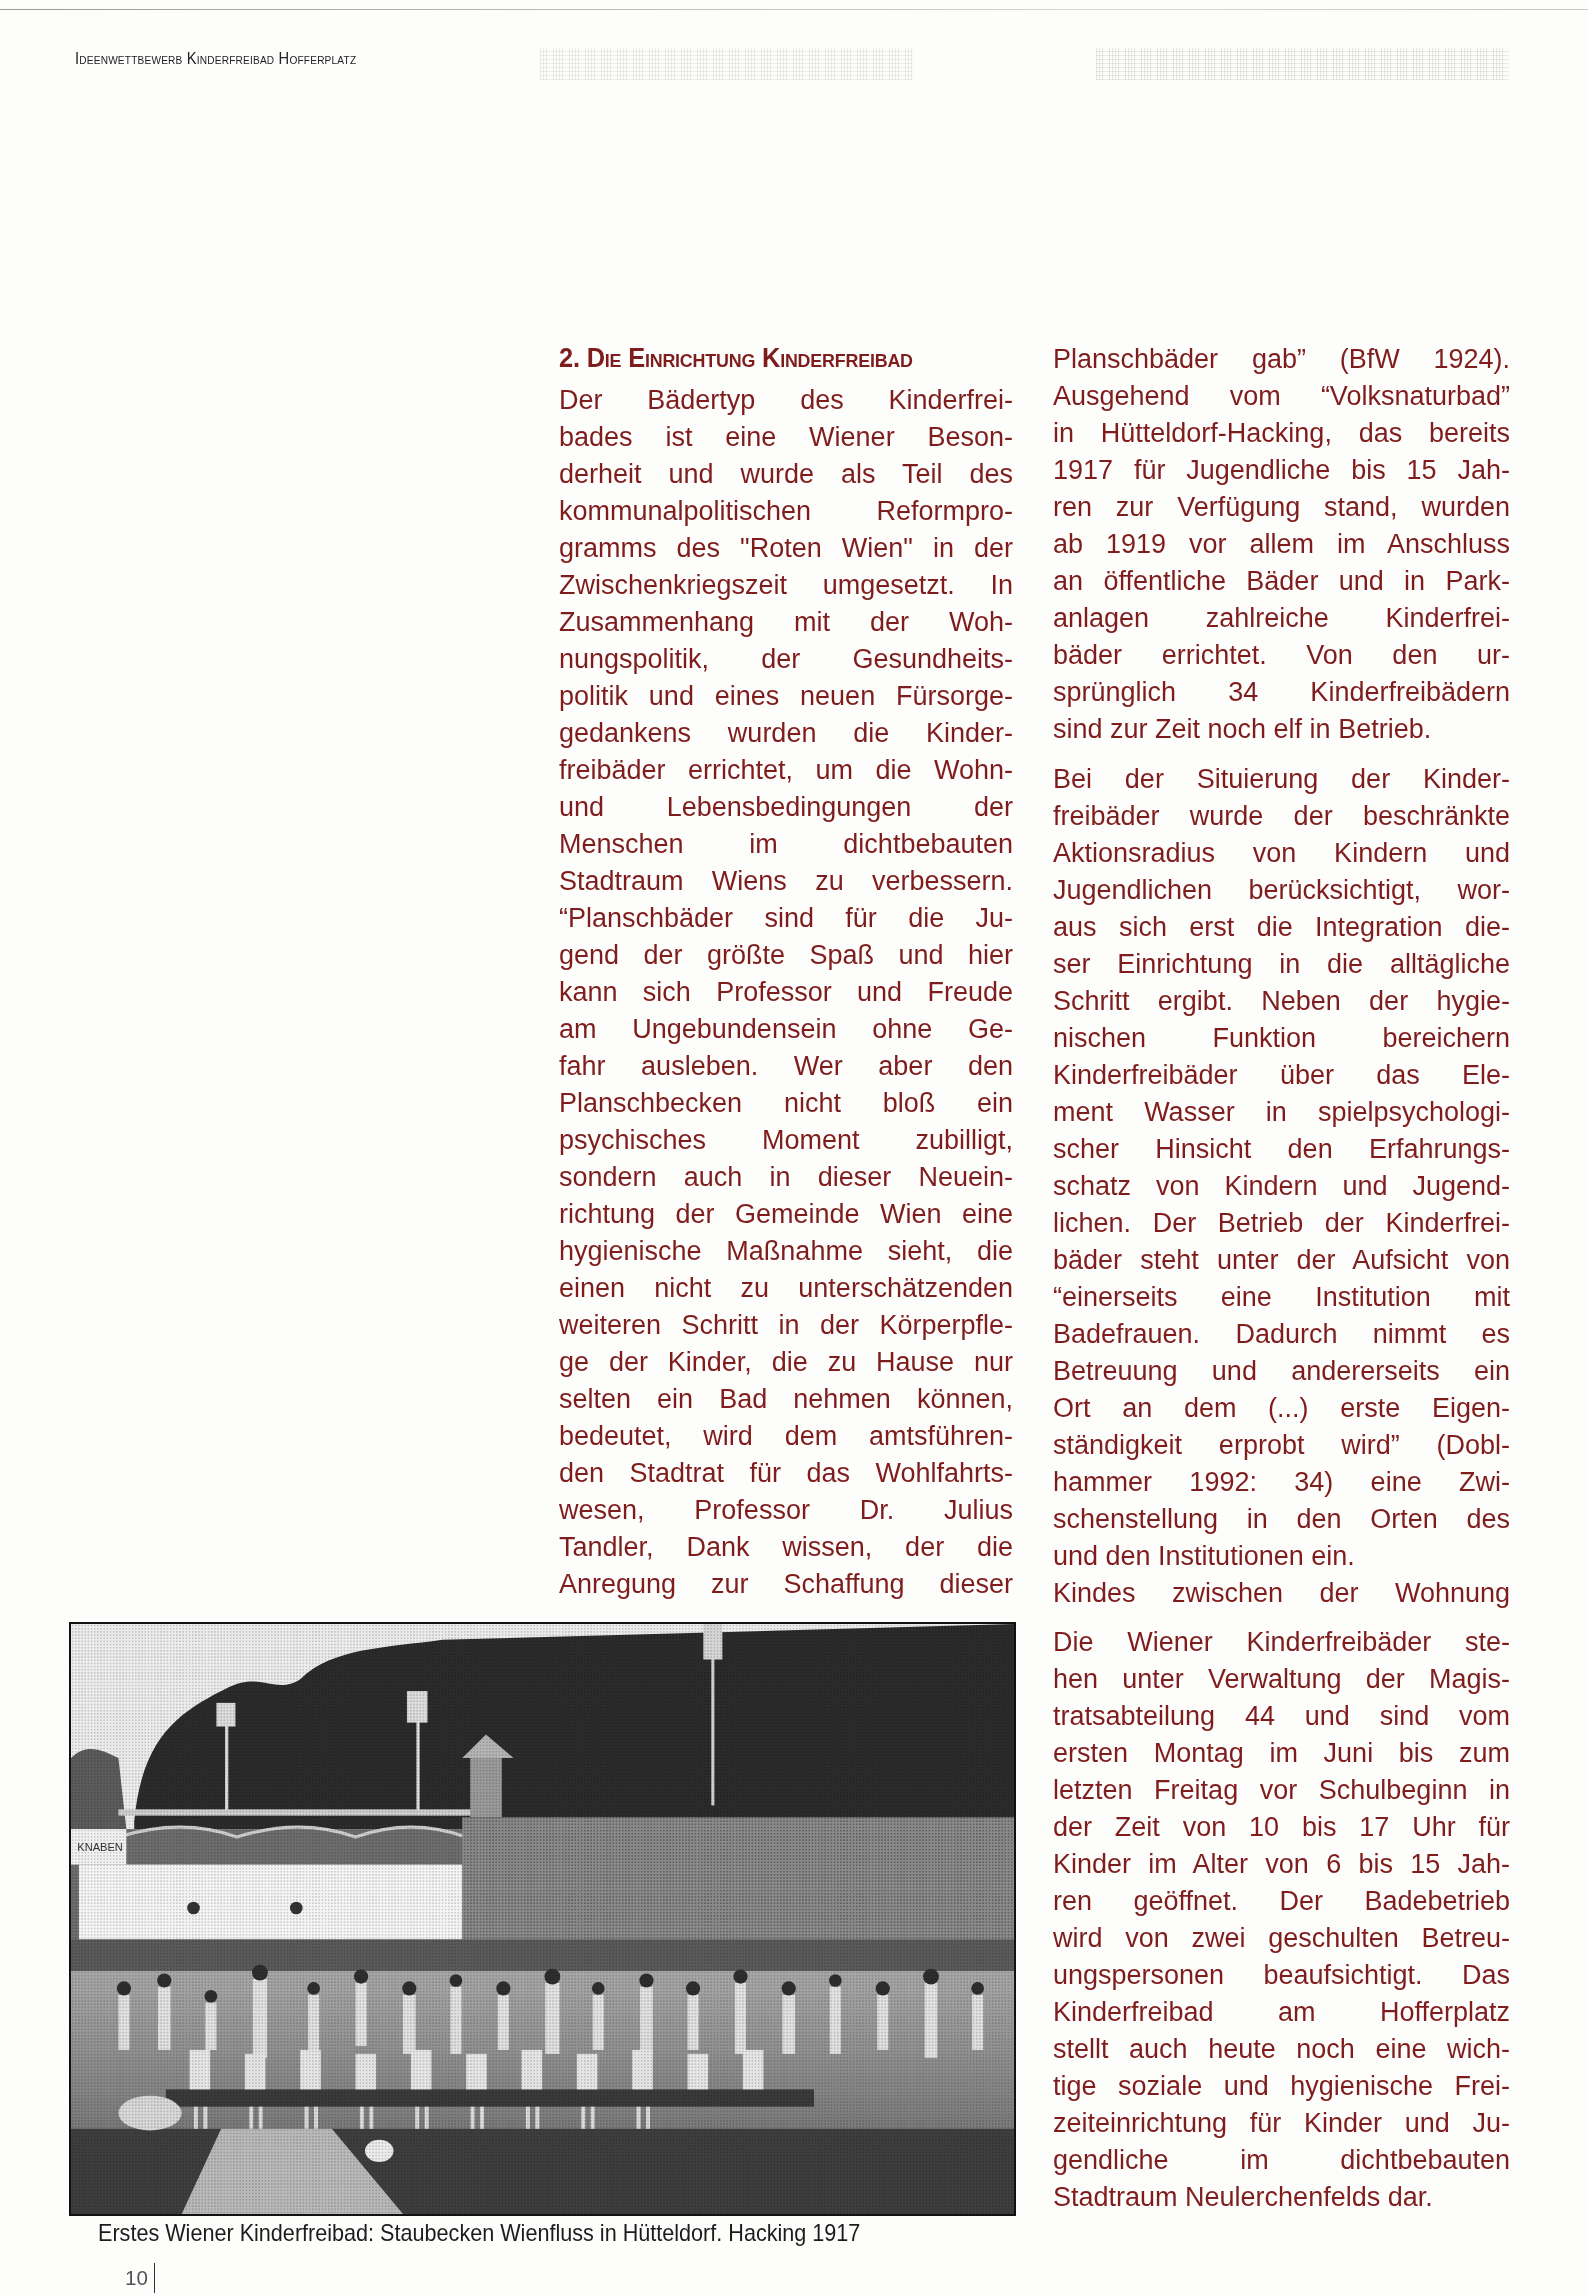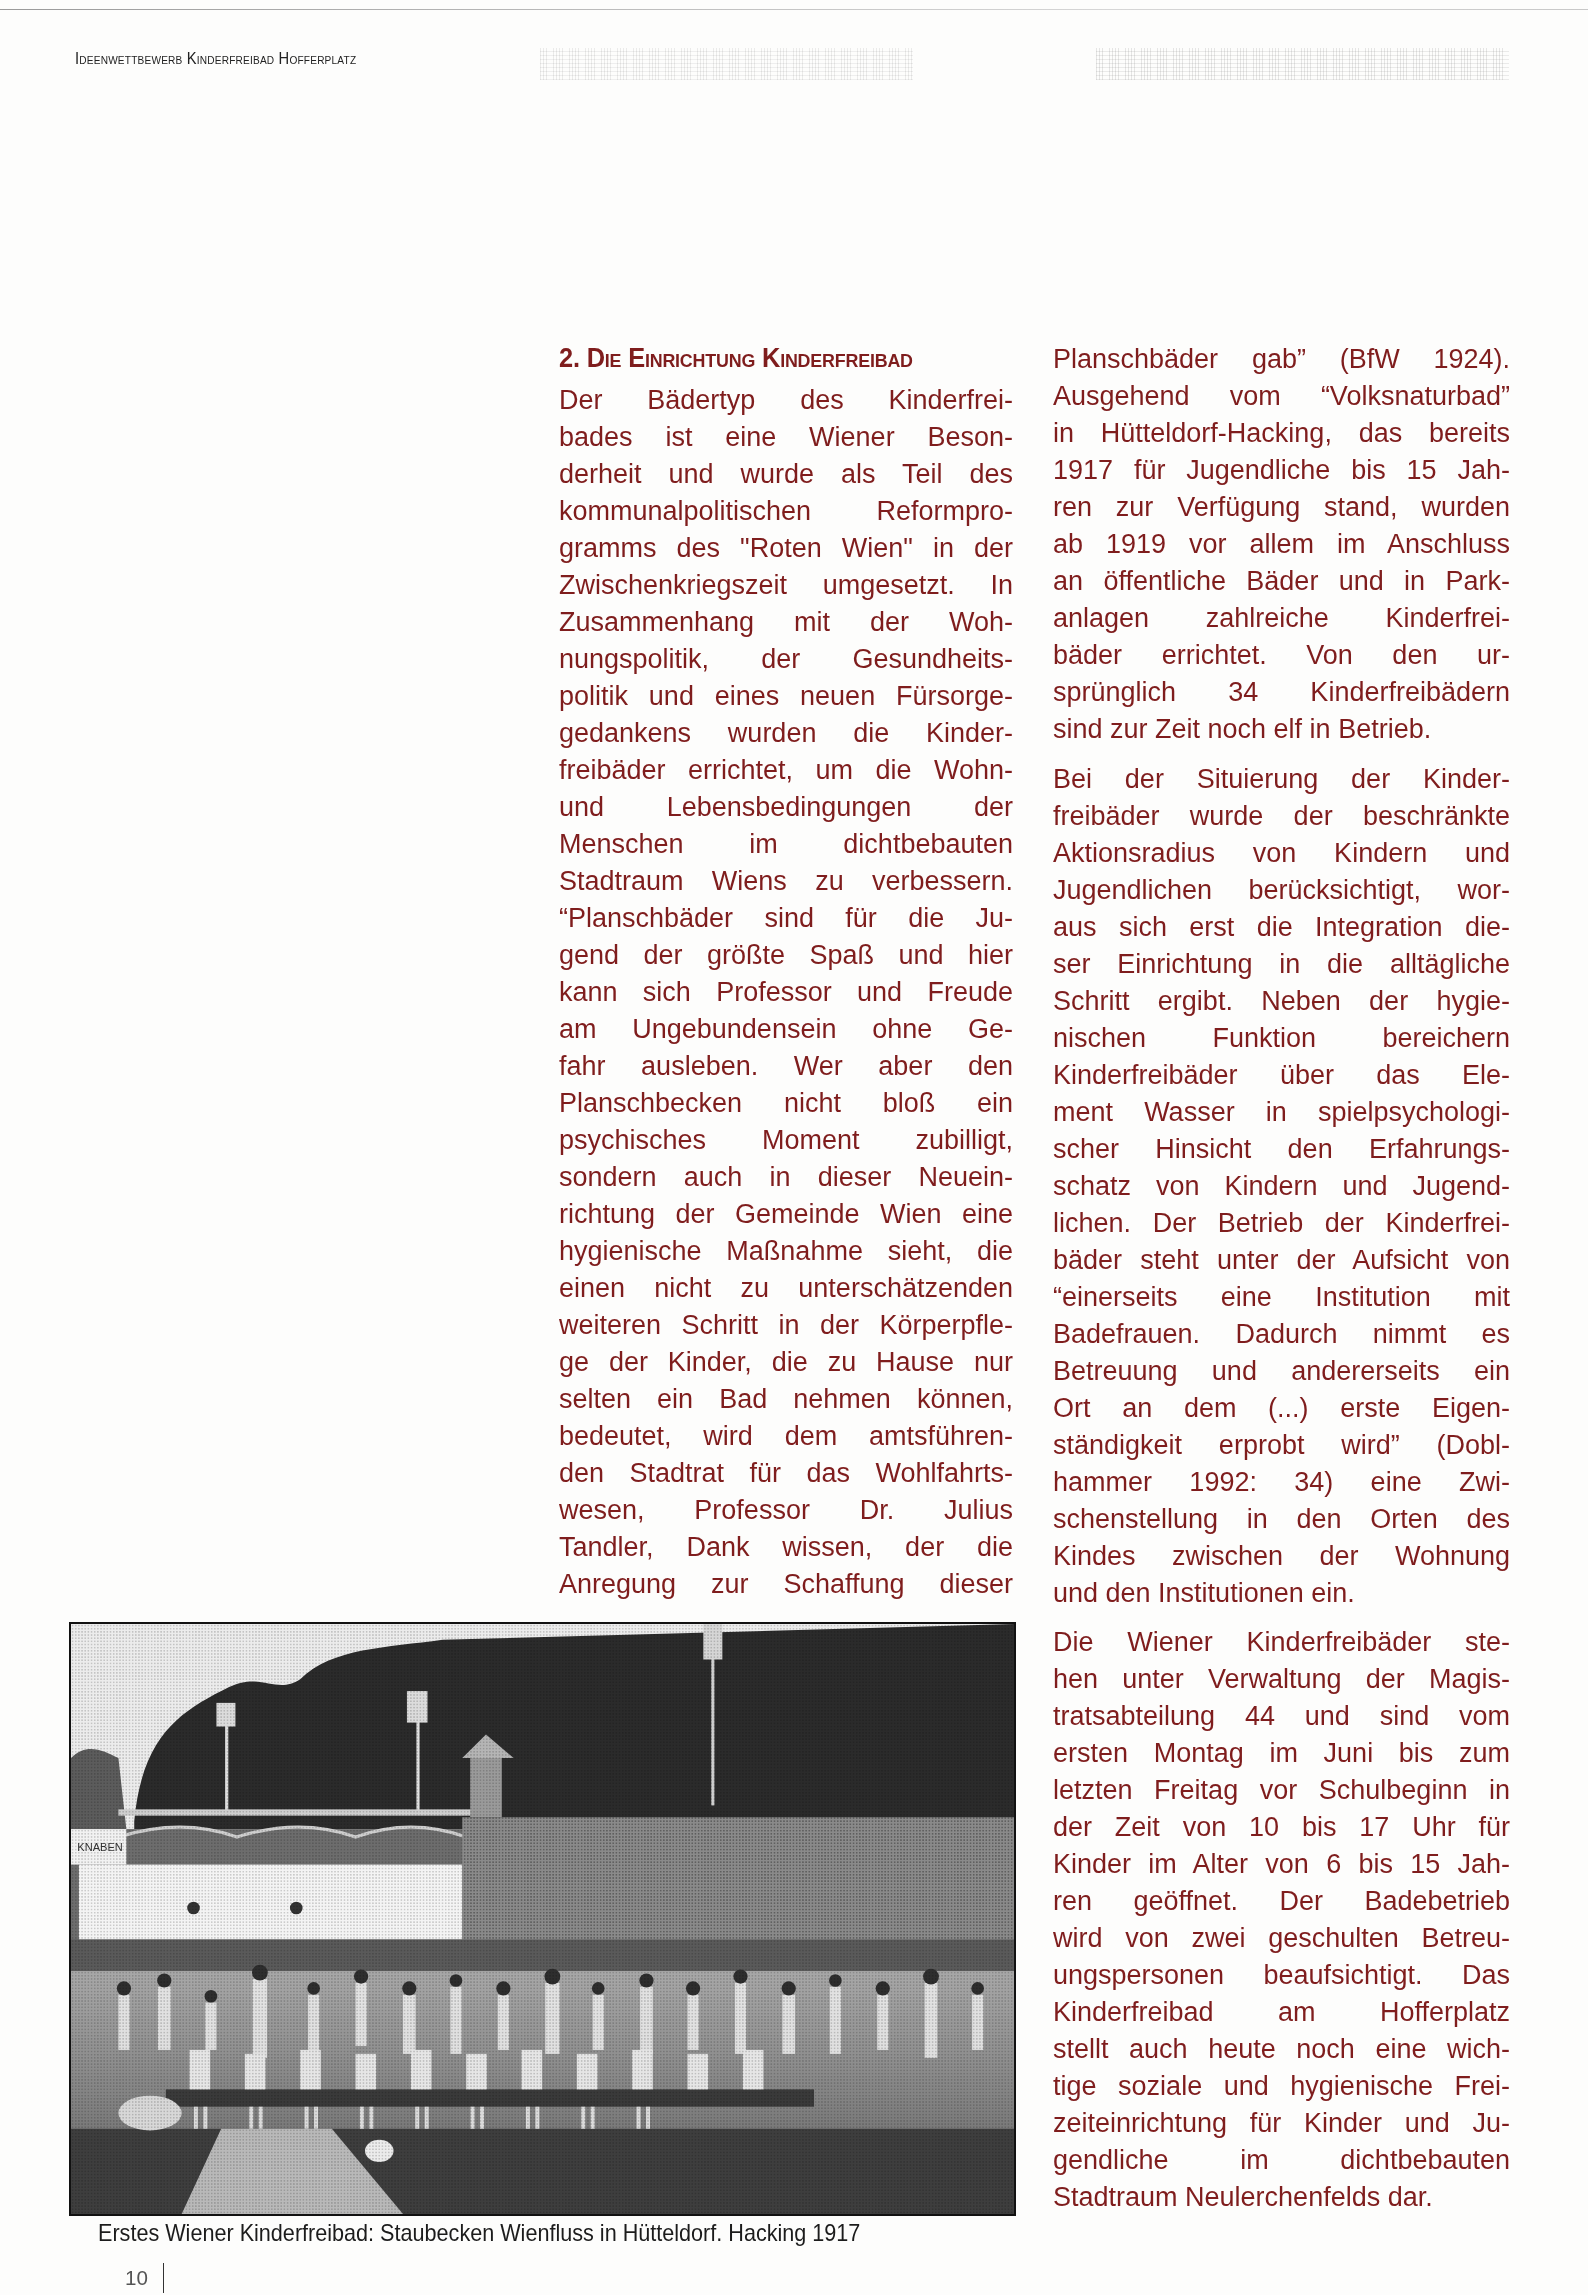--- a/index.html
+++ b/index.html
@@ -54,21 +54,21 @@
   }
   .photo svg { display: block; width: 100%; height: 100%; }
 
   .caption {
     position: absolute; left: 98px; top: 2219px;
     font-size: 24px; color: #1c1c1c; white-space: nowrap;
     transform: scaleX(0.9); transform-origin: left center;
   }
   .page-number {
     position: absolute; left: 125px; top: 2263px;
-    font-size: 20.6px; color: #555; padding-right: 15px;
+    font-size: 20.6px; color: #555; padding-right: 6px;
     border-right: 1.6px solid #333; line-height: 30px; height: 30px;
   }
 </style>
 </head>
 <body>
 
 <div class="top-rule"></div>
 <div class="halftone a"></div>
 <div class="halftone b"></div>
 <div class="running-head">Ideenwettbewerb Kinderfreibad Hofferplatz</div>
@@ -142,22 +142,22 @@
       <span class="line">schatz von Kindern und Jugend-</span>
       <span class="line">lichen. Der Betrieb der Kinderfrei-</span>
       <span class="line">bäder steht unter der Aufsicht von</span>
       <span class="line">“einerseits eine Institution mit</span>
       <span class="line">Badefrauen. Dadurch nimmt es</span>
       <span class="line">Betreuung und andererseits ein</span>
       <span class="line">Ort an dem (...) erste Eigen-</span>
       <span class="line">ständigkeit erprobt wird” (Dobl-</span>
       <span class="line">hammer 1992: 34) eine Zwi-</span>
       <span class="line">schenstellung in den Orten des</span>
+      <span class="line last">und den Institutionen ein.</span>
       <span class="line">Kindes zwischen der Wohnung</span>
-      <span class="line last">und den Institutionen ein.</span>
     </p>
   <div class="para-gap"></div>
   <p id="right-p2">
       <span class="line">Die Wiener Kinderfreibäder ste-</span>
       <span class="line">hen unter Verwaltung der Magis-</span>
       <span class="line">tratsabteilung 44 und sind vom</span>
       <span class="line">ersten Montag im Juni bis zum</span>
       <span class="line">letzten Freitag vor Schulbeginn in</span>
       <span class="line">der Zeit von 10 bis 17 Uhr für</span>
       <span class="line">Kinder im Alter von 6 bis 15 Jah-</span>

